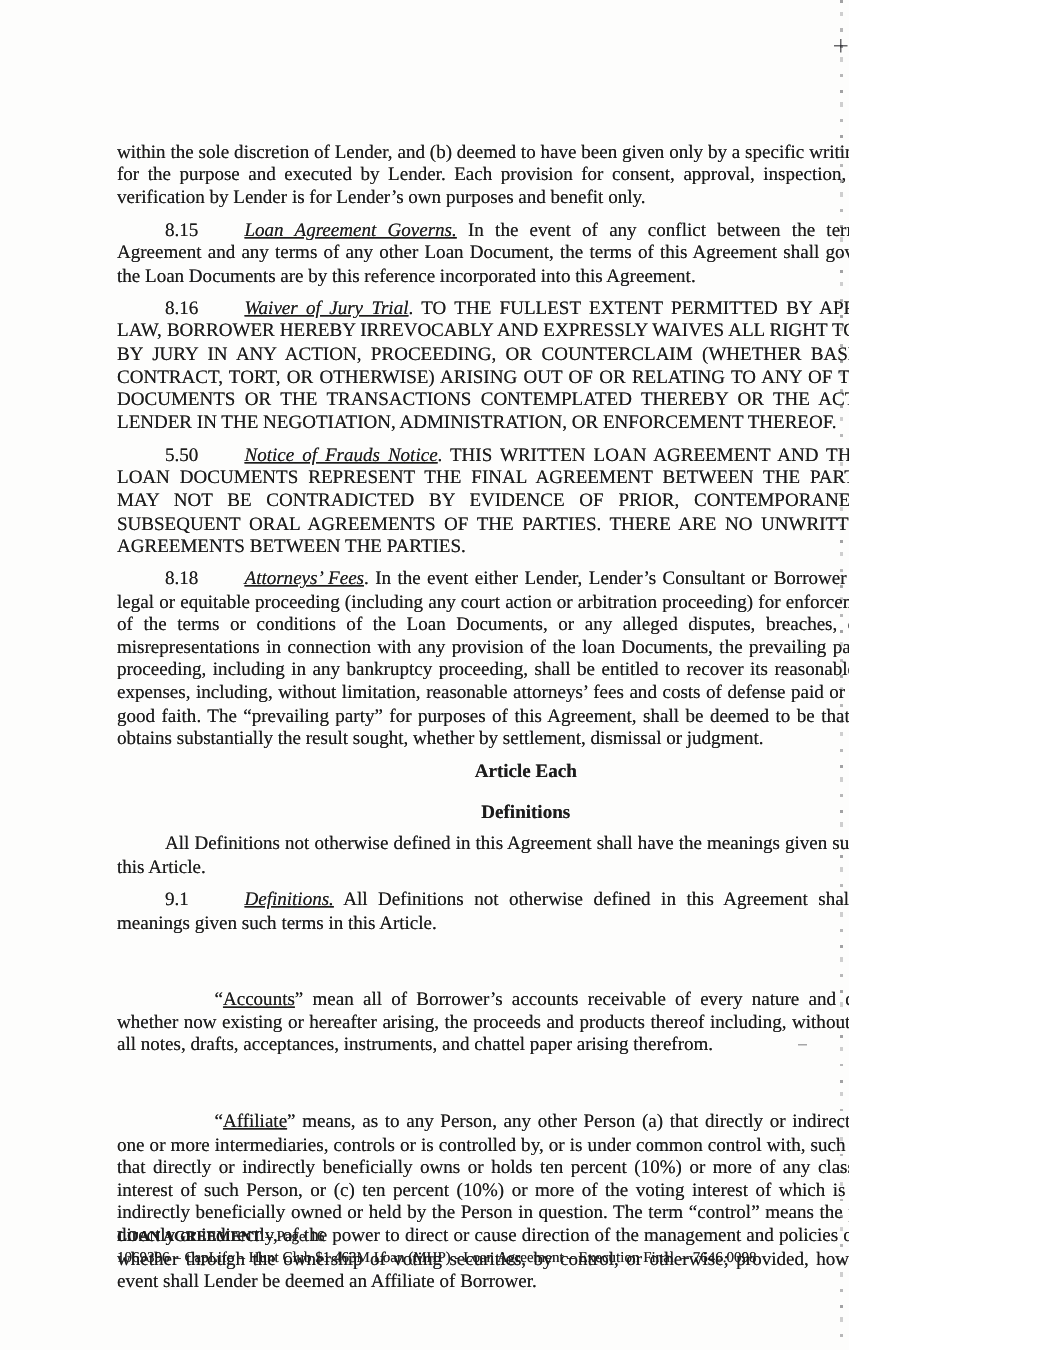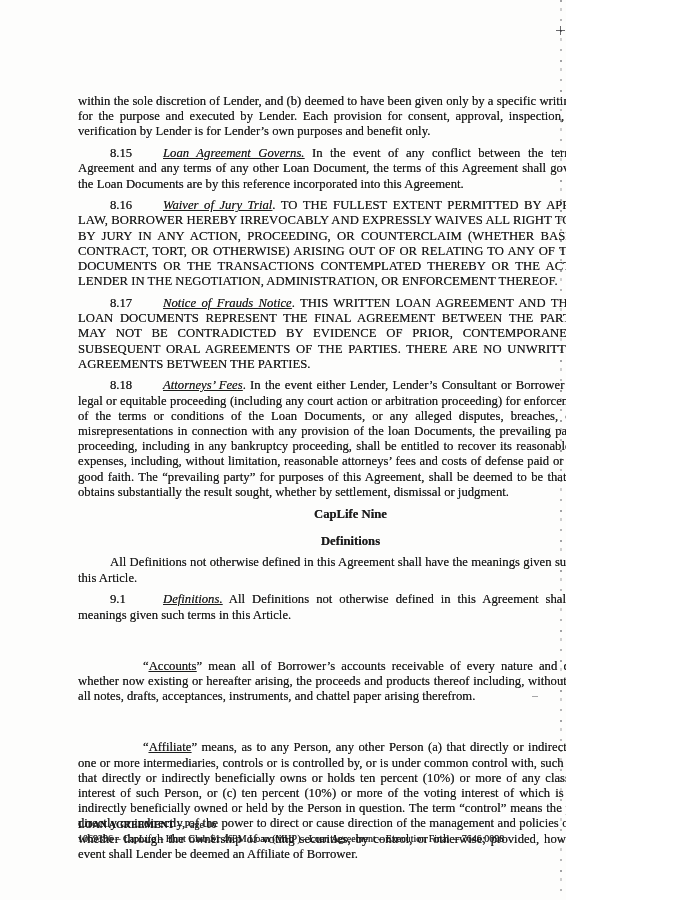--- a/index.html
+++ b/index.html
@@ -67,23 +67,23 @@
 </style>
 </head>
 <body>
 
 <div class="page">
 
   <div class="content" id="doc-content">
       <p class="first first"><span>within the sole discretion of Lender, and (b) deemed to have been given only by a specific writing intended for the purpose and executed by Lender. Each provision for consent, approval, inspection, review, or verification by Lender is for Lender’s own purposes and benefit only.</span></p>
       <p class="sec"><span class="num">8.15</span><span class="iu">Loan Agreement Governs.</span><span> In the event of any conflict between the terms of this Agreement and any terms of any other Loan Document, the terms of this Agreement shall govern. All of the Loan Documents are by this reference incorporated into this Agreement.</span></p>
       <p class="sec"><span class="num">8.16</span><span class="iu">Waiver of Jury Trial</span><span>. TO THE FULLEST EXTENT PERMITTED BY APPLICABLE LAW, BORROWER HEREBY IRREVOCABLY AND EXPRESSLY WAIVES ALL RIGHT TO A TRIAL BY JURY IN ANY ACTION, PROCEEDING, OR COUNTERCLAIM (WHETHER BASED UPON CONTRACT, TORT, OR OTHERWISE) ARISING OUT OF OR RELATING TO ANY OF THE LOAN DOCUMENTS OR THE TRANSACTIONS CONTEMPLATED THEREBY OR THE ACTIONS OF LENDER IN THE NEGOTIATION, ADMINISTRATION, OR ENFORCEMENT THEREOF.</span></p>
-      <p class="sec"><span class="num">8.17</span><span class="iu">Notice of Frauds Notice</span><span>. THIS WRITTEN LOAN AGREEMENT AND THE OTHER LOAN DOCUMENTS REPRESENT THE FINAL AGREEMENT BETWEEN THE PARTIES AND MAY NOT BE CONTRADICTED BY EVIDENCE OF PRIOR, CONTEMPORANEOUS, OR SUBSEQUENT ORAL AGREEMENTS OF THE PARTIES. THERE ARE NO UNWRITTEN ORAL AGREEMENTS BETWEEN THE PARTIES.</span></p>
+      <p class="sec"><span class="num">5.50</span><span class="iu">Notice of Frauds Notice</span><span>. THIS WRITTEN LOAN AGREEMENT AND THE OTHER LOAN DOCUMENTS REPRESENT THE FINAL AGREEMENT BETWEEN THE PARTIES AND MAY NOT BE CONTRADICTED BY EVIDENCE OF PRIOR, CONTEMPORANEOUS, OR SUBSEQUENT ORAL AGREEMENTS OF THE PARTIES. THERE ARE NO UNWRITTEN ORAL AGREEMENTS BETWEEN THE PARTIES.</span></p>
       <p class="sec"><span class="num">8.18</span><span class="iu">Attorneys’ Fees</span><span>. In the event either Lender, Lender’s Consultant or Borrower brings any legal or equitable proceeding (including any court action or arbitration proceeding) for enforcement of any of the terms or conditions of the Loan Documents, or any alleged disputes, breaches, defaults or misrepresentations in connection with any provision of the loan Documents, the prevailing party in such proceeding, including in any bankruptcy proceeding, shall be entitled to recover its reasonable costs and expenses, including, without limitation, reasonable attorneys’ fees and costs of defense paid or incurred in good faith. The “prevailing party” for purposes of this Agreement, shall be deemed to be that party who obtains substantially the result sought, whether by settlement, dismissal or judgment.</span></p>
-      <p class="center"><span class="b">CapLife Nine</span></p>
+      <p class="center"><span class="b">Article Each</span></p>
       <p class="center tight"><span class="b">Definitions</span></p>
       <p class="sec"><span>All Definitions not otherwise defined in this Agreement shall have the meanings given such terms in this Article.</span></p>
       <p class="sec"><span class="num">9.1</span><span class="iu">Definitions.</span><span> All Definitions not otherwise defined in this Agreement shall have the meanings given such terms in this Article.</span></p>
       <p class="def"><span>“</span><span class="u">Accounts</span><span>” mean all of Borrower’s accounts receivable of every nature and description, whether now existing or hereafter arising, the proceeds and products thereof including, without limitation, all notes, drafts, acceptances, instruments, and chattel paper arising therefrom.</span></p>
       <p class="def"><span>“</span><span class="u">Affiliate</span><span>” means, as to any Person, any other Person (a) that directly or indirectly, through one or more intermediaries, controls or is controlled by, or is under common control with, such Person, (b) that directly or indirectly beneficially owns or holds ten percent (10%) or more of any class of voting interest of such Person, or (c) ten percent (10%) or more of the voting interest of which is directly or indirectly beneficially owned or held by the Person in question. The term “control” means the possession, directly or indirectly, of the power to direct or cause direction of the management and policies of a Person, whether through the ownership of voting securities, by control, or otherwise; provided, however, in no event shall Lender be deemed an Affiliate of Borrower.</span></p>
     </div>
 
   <div class="footer">
     <div><span class="fb">LOAN AGREEMENT</span><span> – Page 16</span></div>
     <div>1069396 – CapLife – Hunt Club $1.463M Loan (MHP) - Loan Agreement – Execution Final &nbsp;– 7646.0098</div>

